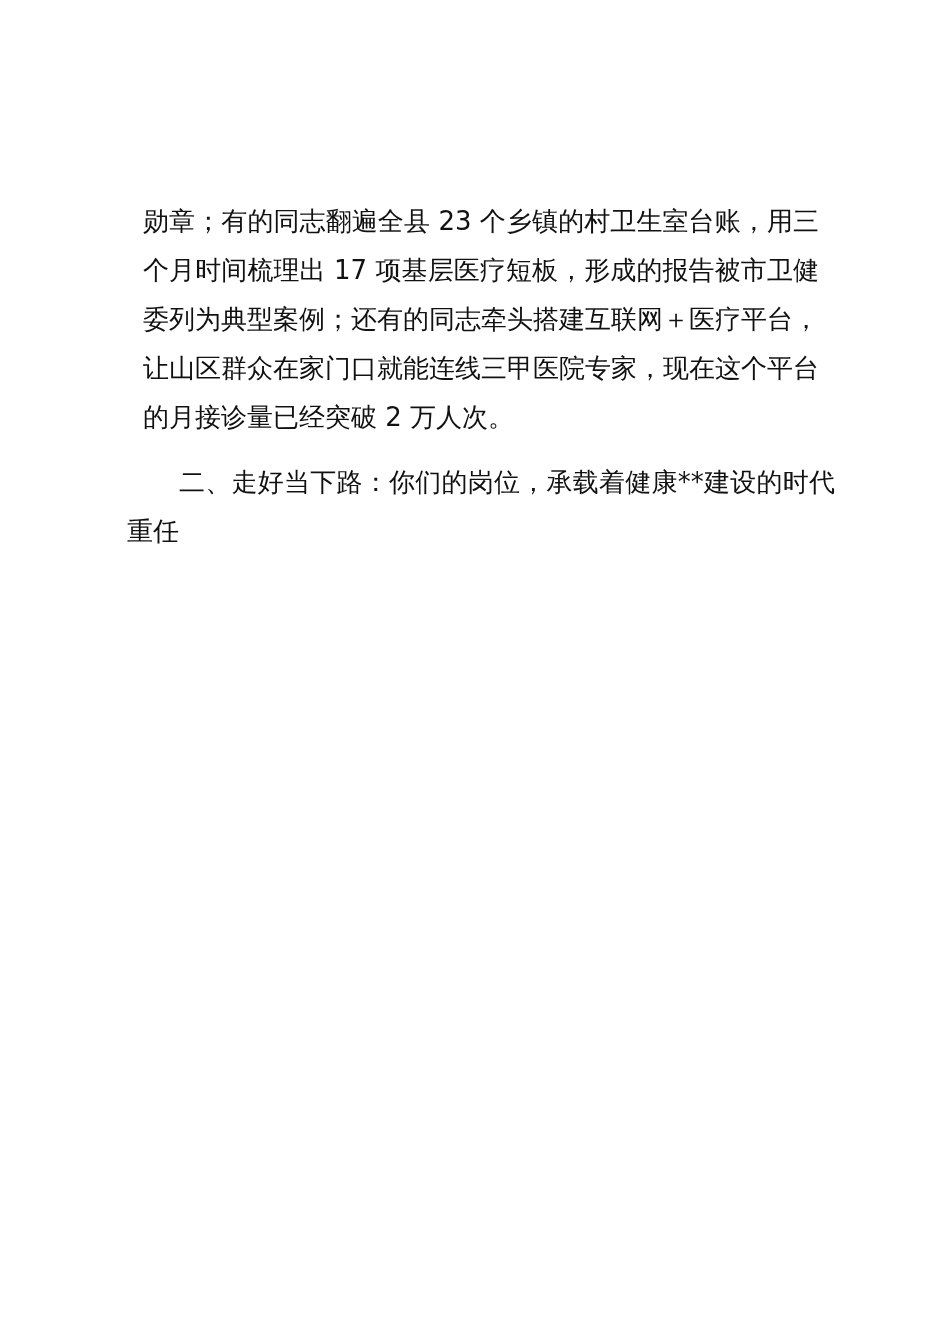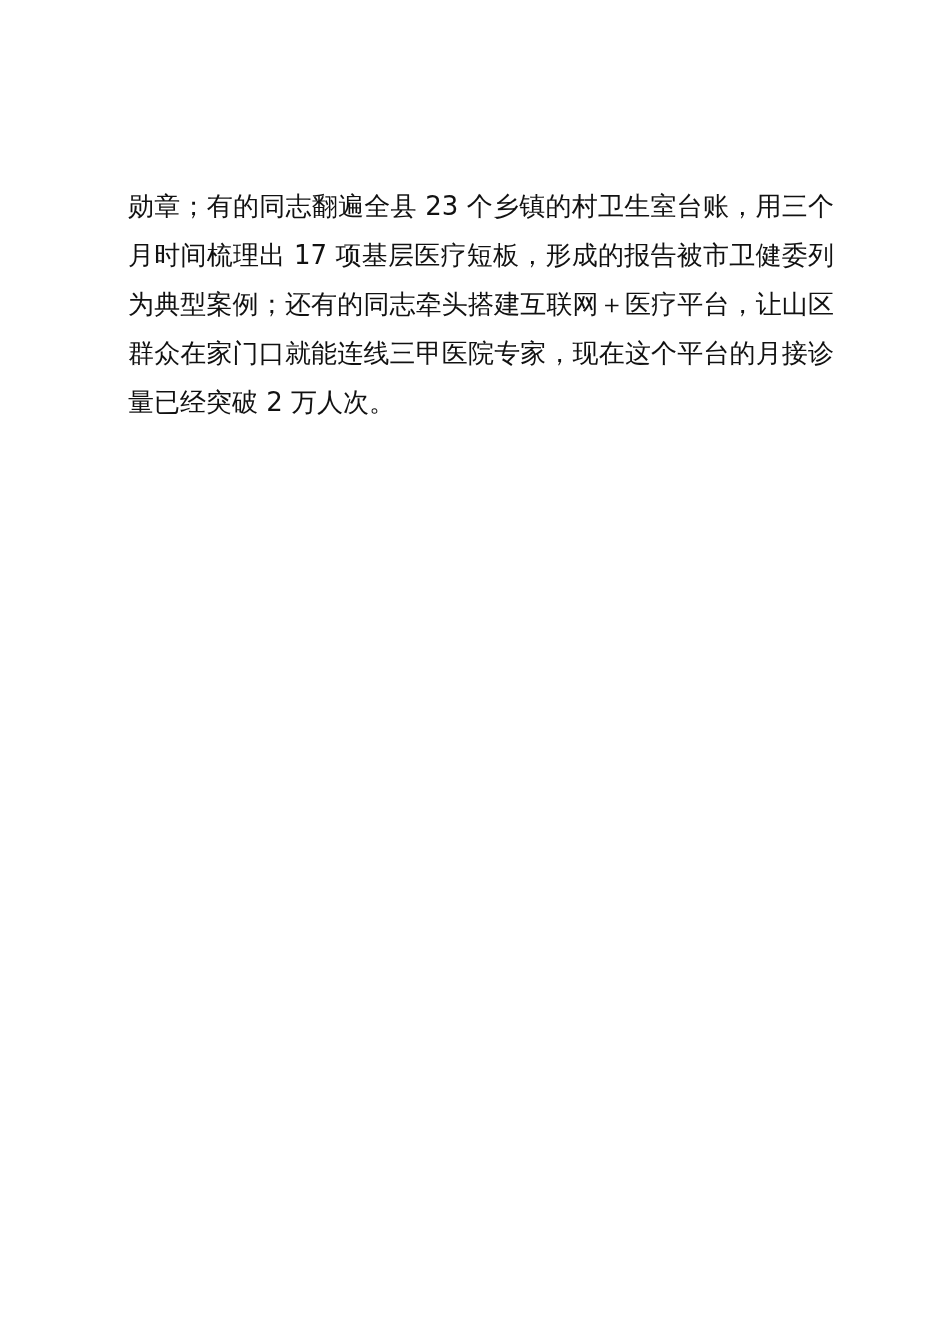--- a/index.html
+++ b/index.html
@@ -17,21 +17,21 @@
       position: absolute;
       left: 127px;
       top: 181px;
       width: 708px;
       font-family: "DejaVu Sans", "Liberation Sans", sans-serif;
       font-size: 26px;
       line-height: 49px;
       color: #111111;
     }
     .para {
-      margin: 1px;
+      margin: 16px;
       padding: 0;
       text-align: justify;
       text-align-last: left;
       word-break: break-all;
     }
     .indent {
       text-indent: 52px;
     }
     .heading {
       margin: 0;
@@ -39,13 +39,14 @@
       text-indent: 52px;
       text-align: justify;
       word-break: break-all;
     }
   </style>
 </head>
 <body>
 
 <div class="page">
   <p class="para">勋章；有的同志翻遍全县 23 个乡镇的村卫生室台账，用三个月时间梳理出 17 项基层医疗短板，形成的报告被市卫健委列为典型案例；还有的同志牵头搭建互联网＋医疗平台，让山区群众在家门口就能连线三甲医院专家，现在这个平台的月接诊量已经突破 2 万人次。</p>
+  <p class="heading">二、走好当下路：你们的岗位，承载着健康**建设的时代重任</p>
 </div>
 
 </body></html>

